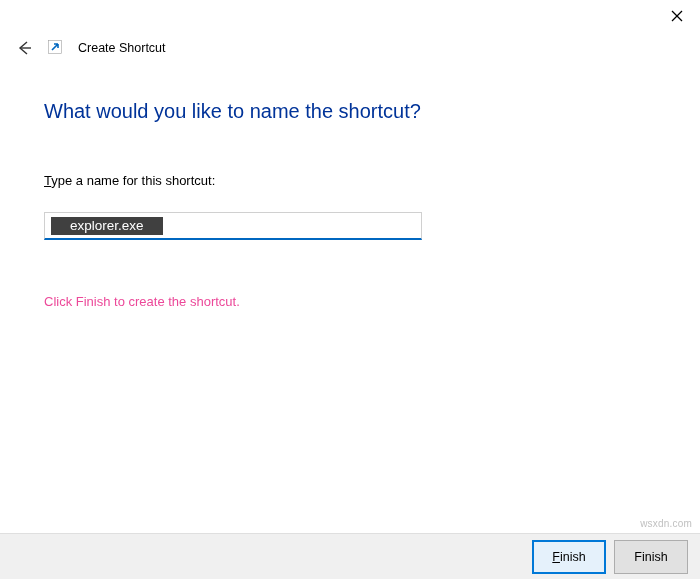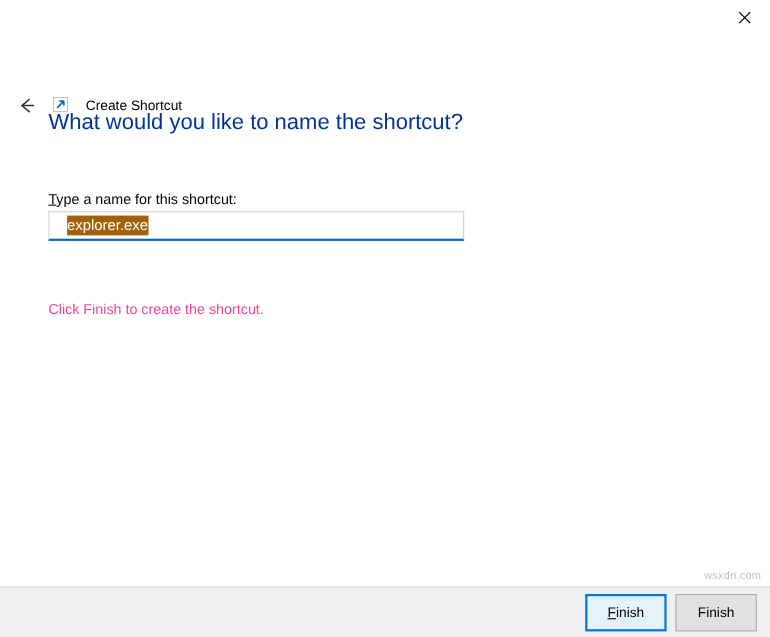--- a/index.html
+++ b/index.html
@@ -23,21 +23,20 @@
       display: flex; align-items: center; justify-content: center;
       cursor: pointer;
     }
     .header {
       position: absolute;
       top: 38px;
       left: 14px;
       display: flex;
       align-items: center;
       gap: 14px;
-      margin-top: 48px;
     }
     .back-arrow {
       width: 20px; height: 20px;
       display: flex; align-items: center; justify-content: center;
       color: #333;
     }
     .shortcut-icon {
       width: 16px; height: 16px;
       position: relative;
       display: inline-block;
@@ -55,38 +54,37 @@
     }
     .heading {
       font-size: 20px;
       color: #003399;
       font-weight: 400;
       margin-bottom: 50px;
     }
     .label {
       font-size: 13px;
       color: #000;
-      margin-bottom: 4px;
+      margin-bottom: 24px;
     }
     .underline { text-decoration: underline; }
     .input-wrap {
       width: 378px;
       border: 1px solid #d0d0d0;
       border-bottom: 2px solid #0067c0;
       padding: 3px 6px;
       background: #fff;
     }
     .input-text {
       display: inline-block;
-      background: #a16207;
+      background: #404040;
       color: #fff;
       font-size: 13.5px;
-      padding: 0 0;
+      padding: 0 19px;
       line-height: 18px;
-      margin-left: 10px;
     }
     .instruction {
       font-size: 13px;
       color: #ec4899;
       margin-top: 54px;
     }
     .footer {
       position: absolute;
       bottom: 0; left: 0; right: 0;
       height: 46px;

